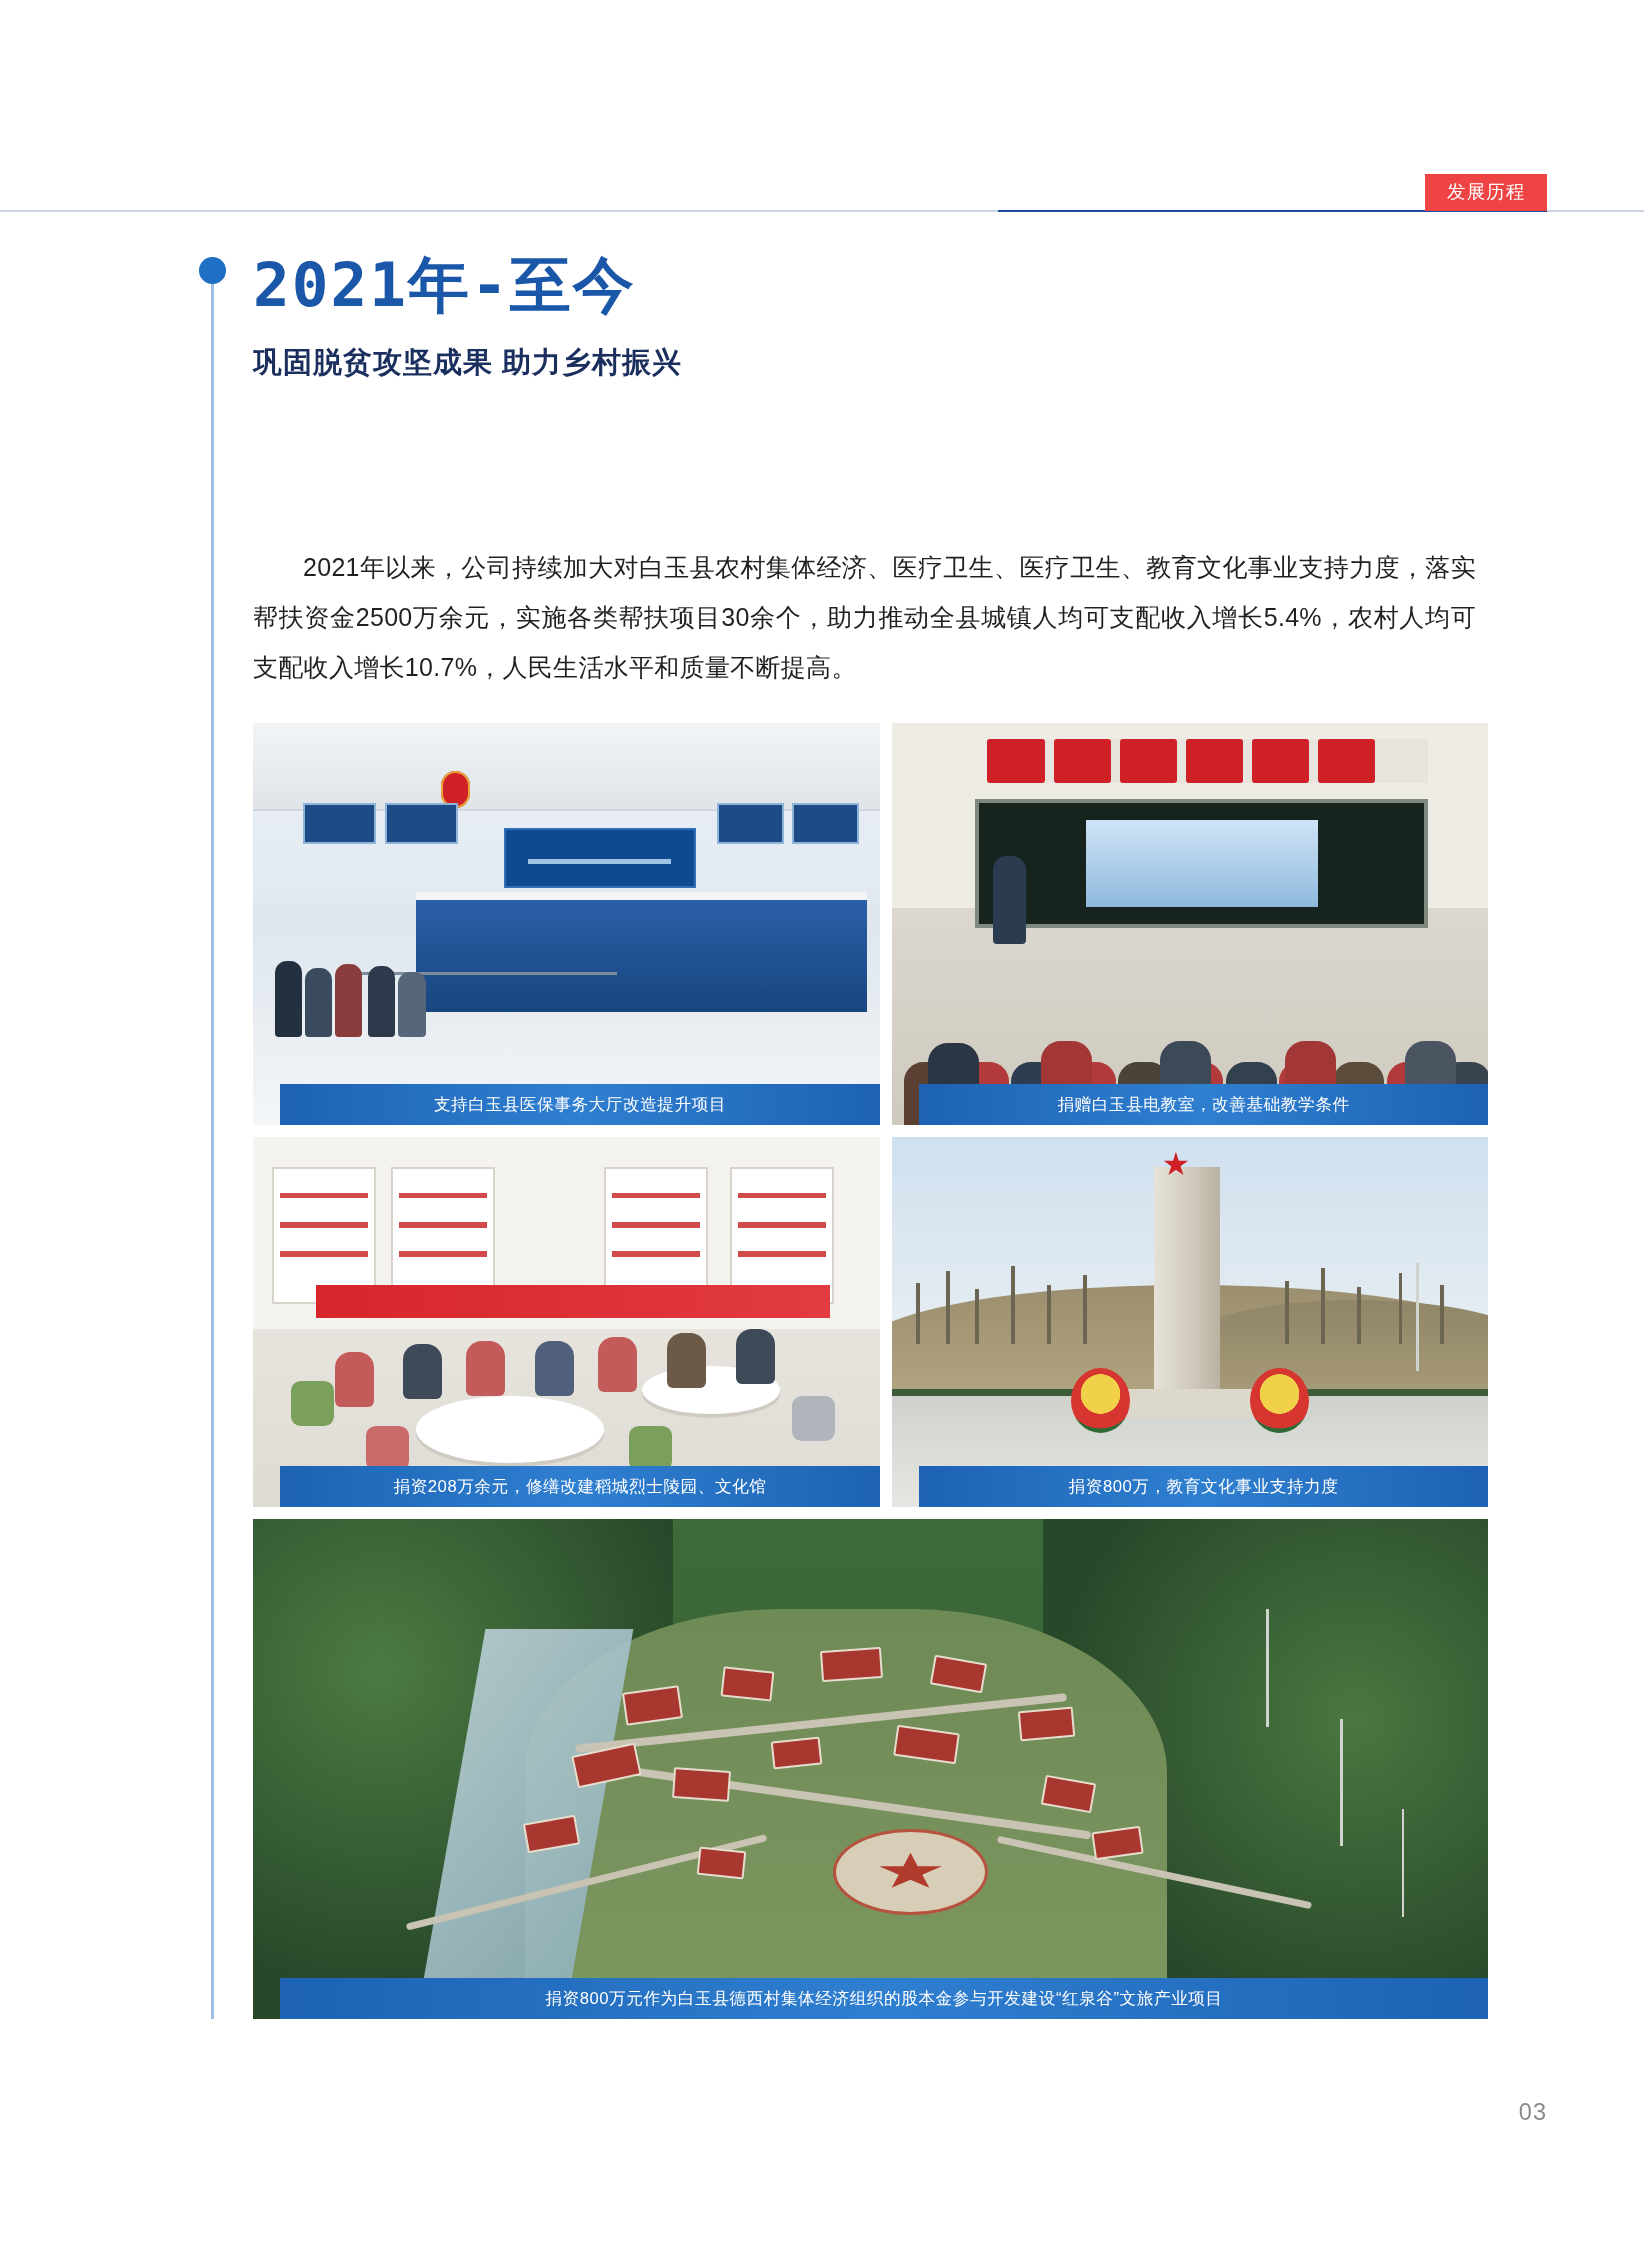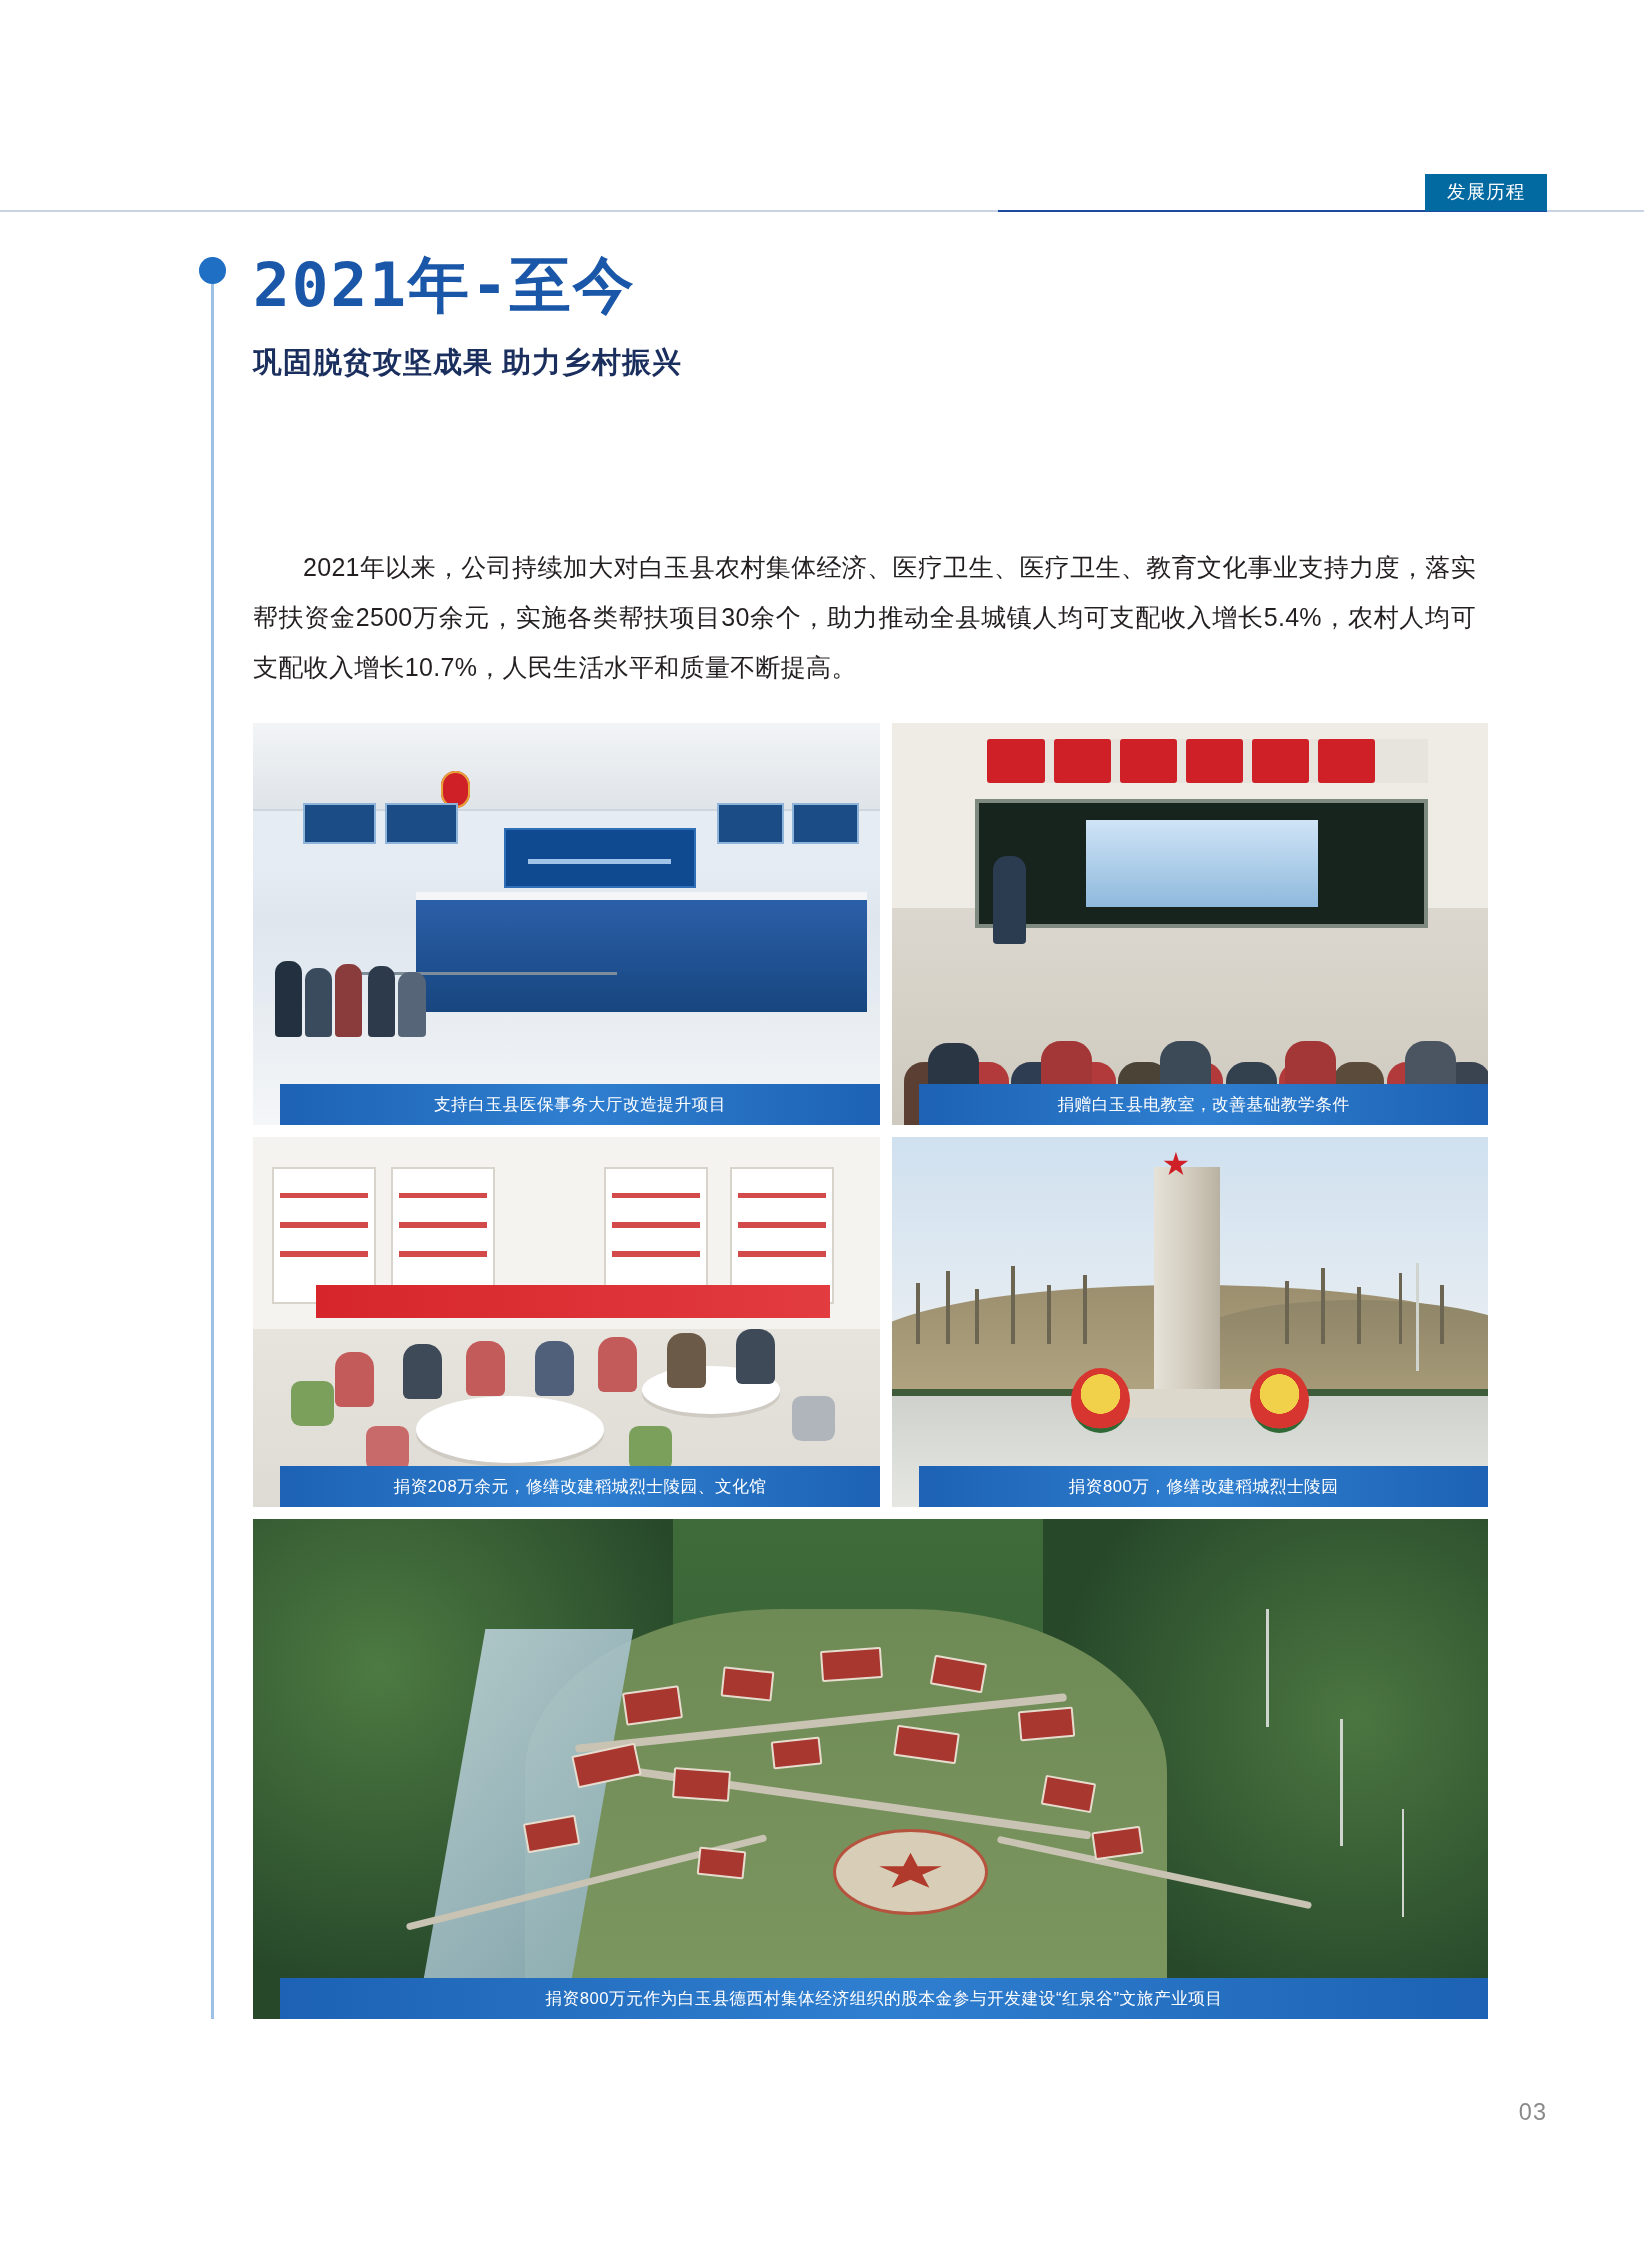--- a/index.html
+++ b/index.html
@@ -21,21 +21,21 @@
     position: absolute;
     inset: 0;
     background: #ffffff;
   }
 
   
   .header-tab {
     position: absolute;
     top: 174px;
     right: 98px;
-    background: #0369a1;
+    background: #ef4444;
     color: #ffffff;
     font-size: 18.6px;
     letter-spacing: 1px;
     padding: 8.8px 21.6px 9.8px 21.6px;
     line-height: 1;
     white-space: nowrap;
   }
   .header-rule {
     position: absolute;
     top: 210px;
@@ -470,21 +470,21 @@
       </div>
       <div class="mon-green"></div>
       <div class="mon-ground"></div>
       <div class="mon-tower"></div>
       <div class="mon-star"></div>
       <div class="mon-base"></div>
       <div class="mon-wreath" style="left:30%"></div>
       <div class="mon-wreath" style="left:60%"></div>
       <div class="aer-tower" style="left:88%;top:34%;height:108px;"></div>
     </div>
-    <div class="caption">捐资800万，修缮改建稻城烈士陵园</div>
+    <div class="caption">捐资800万，教育文化事业支持力度</div>
   </div>
 
   <div class="photo" id="photo-aerial">
     <div class="img">
       <div class="aer-bg"></div>
       <div class="aer-forest-l"></div>
       <div class="aer-forest-r"></div>
       <div class="aer-valley"></div>
       <div class="aer-river"></div>
 

